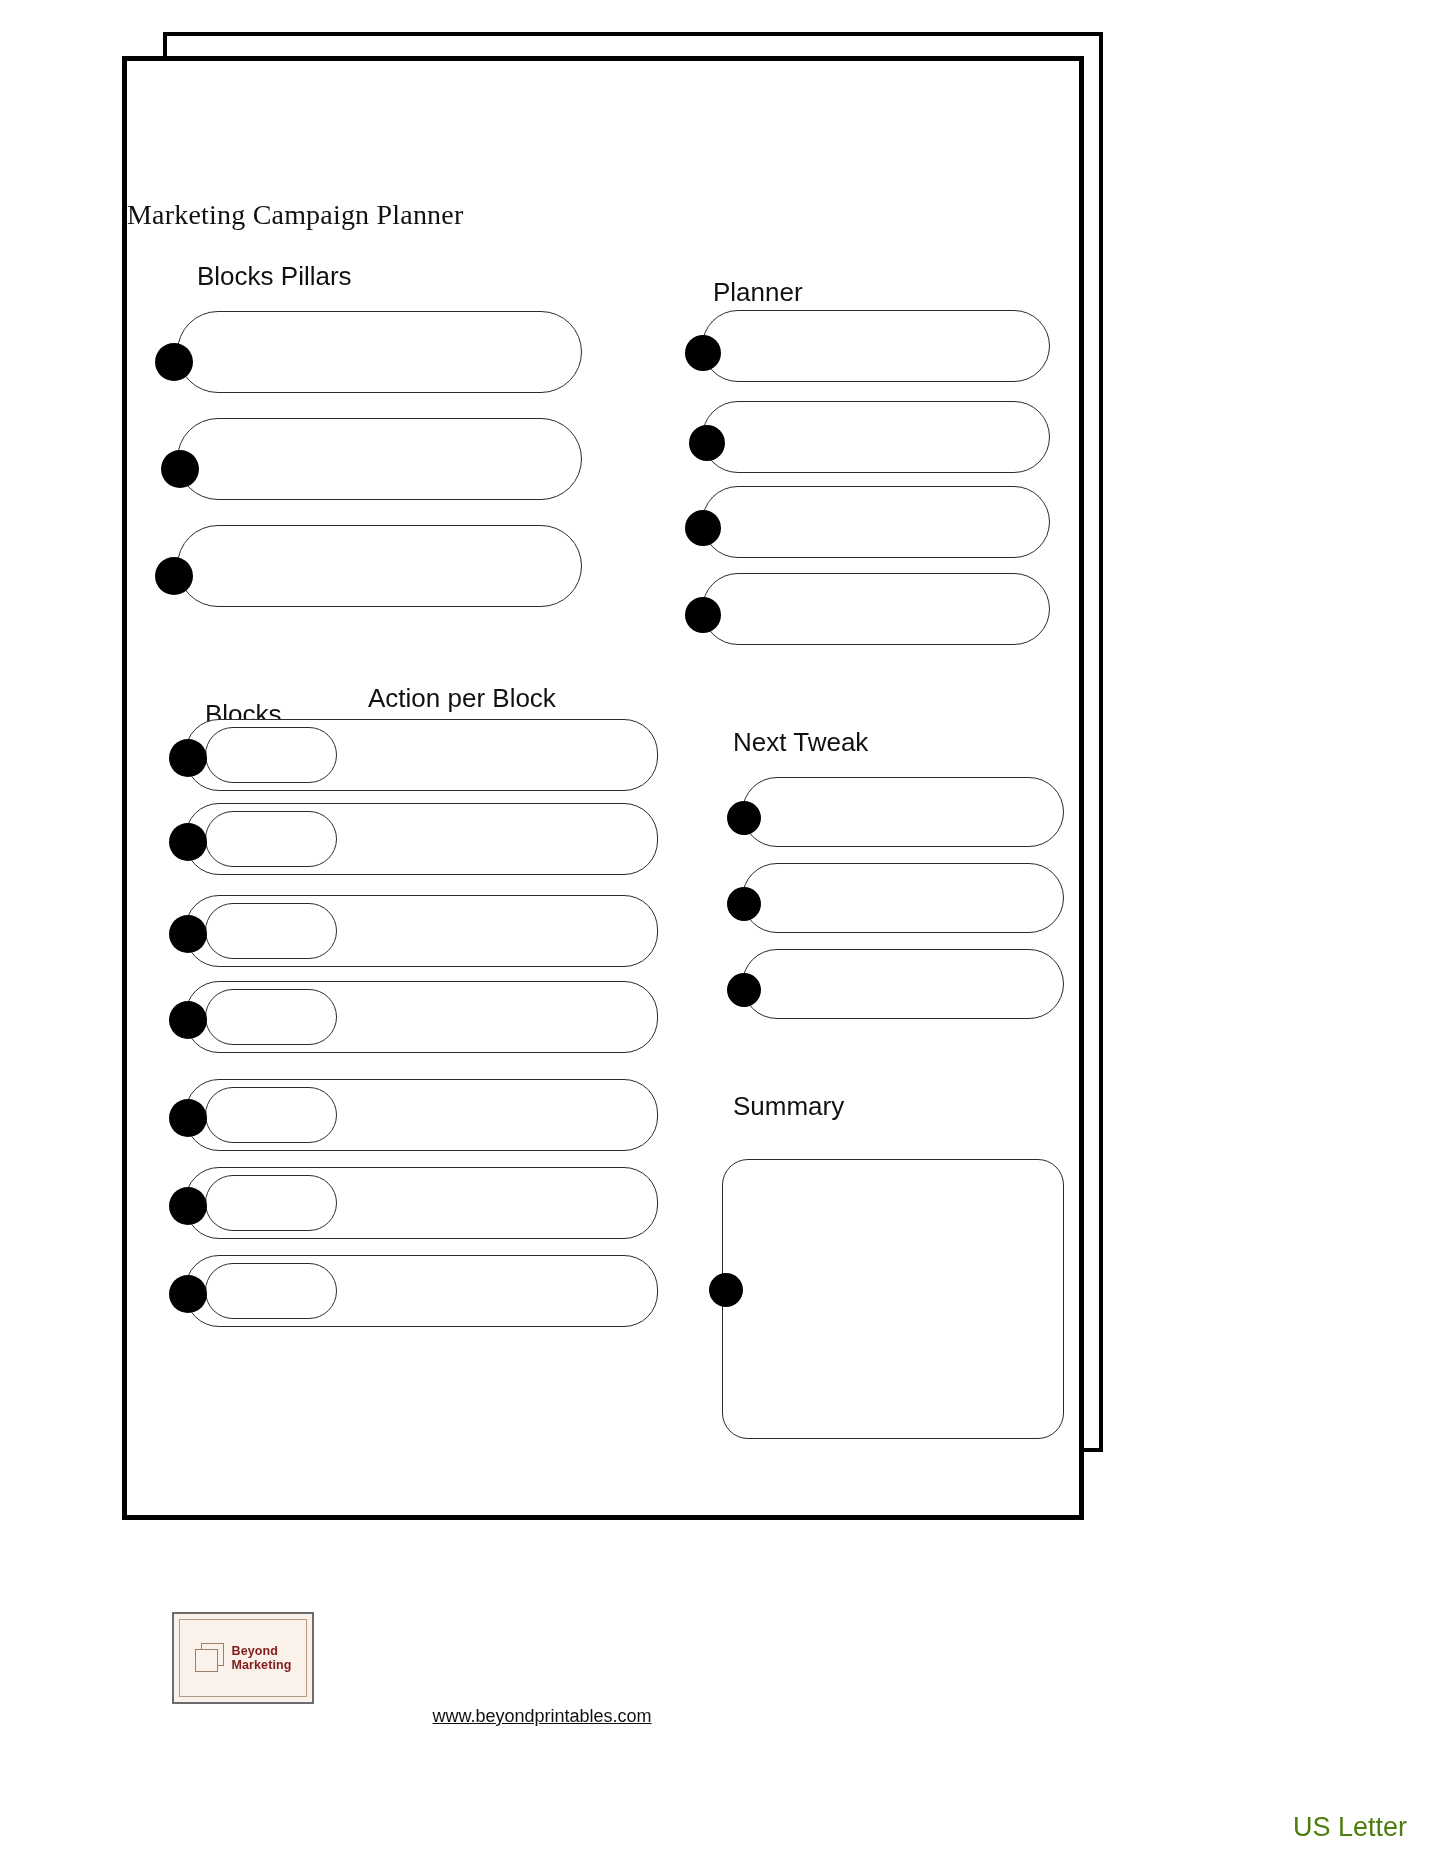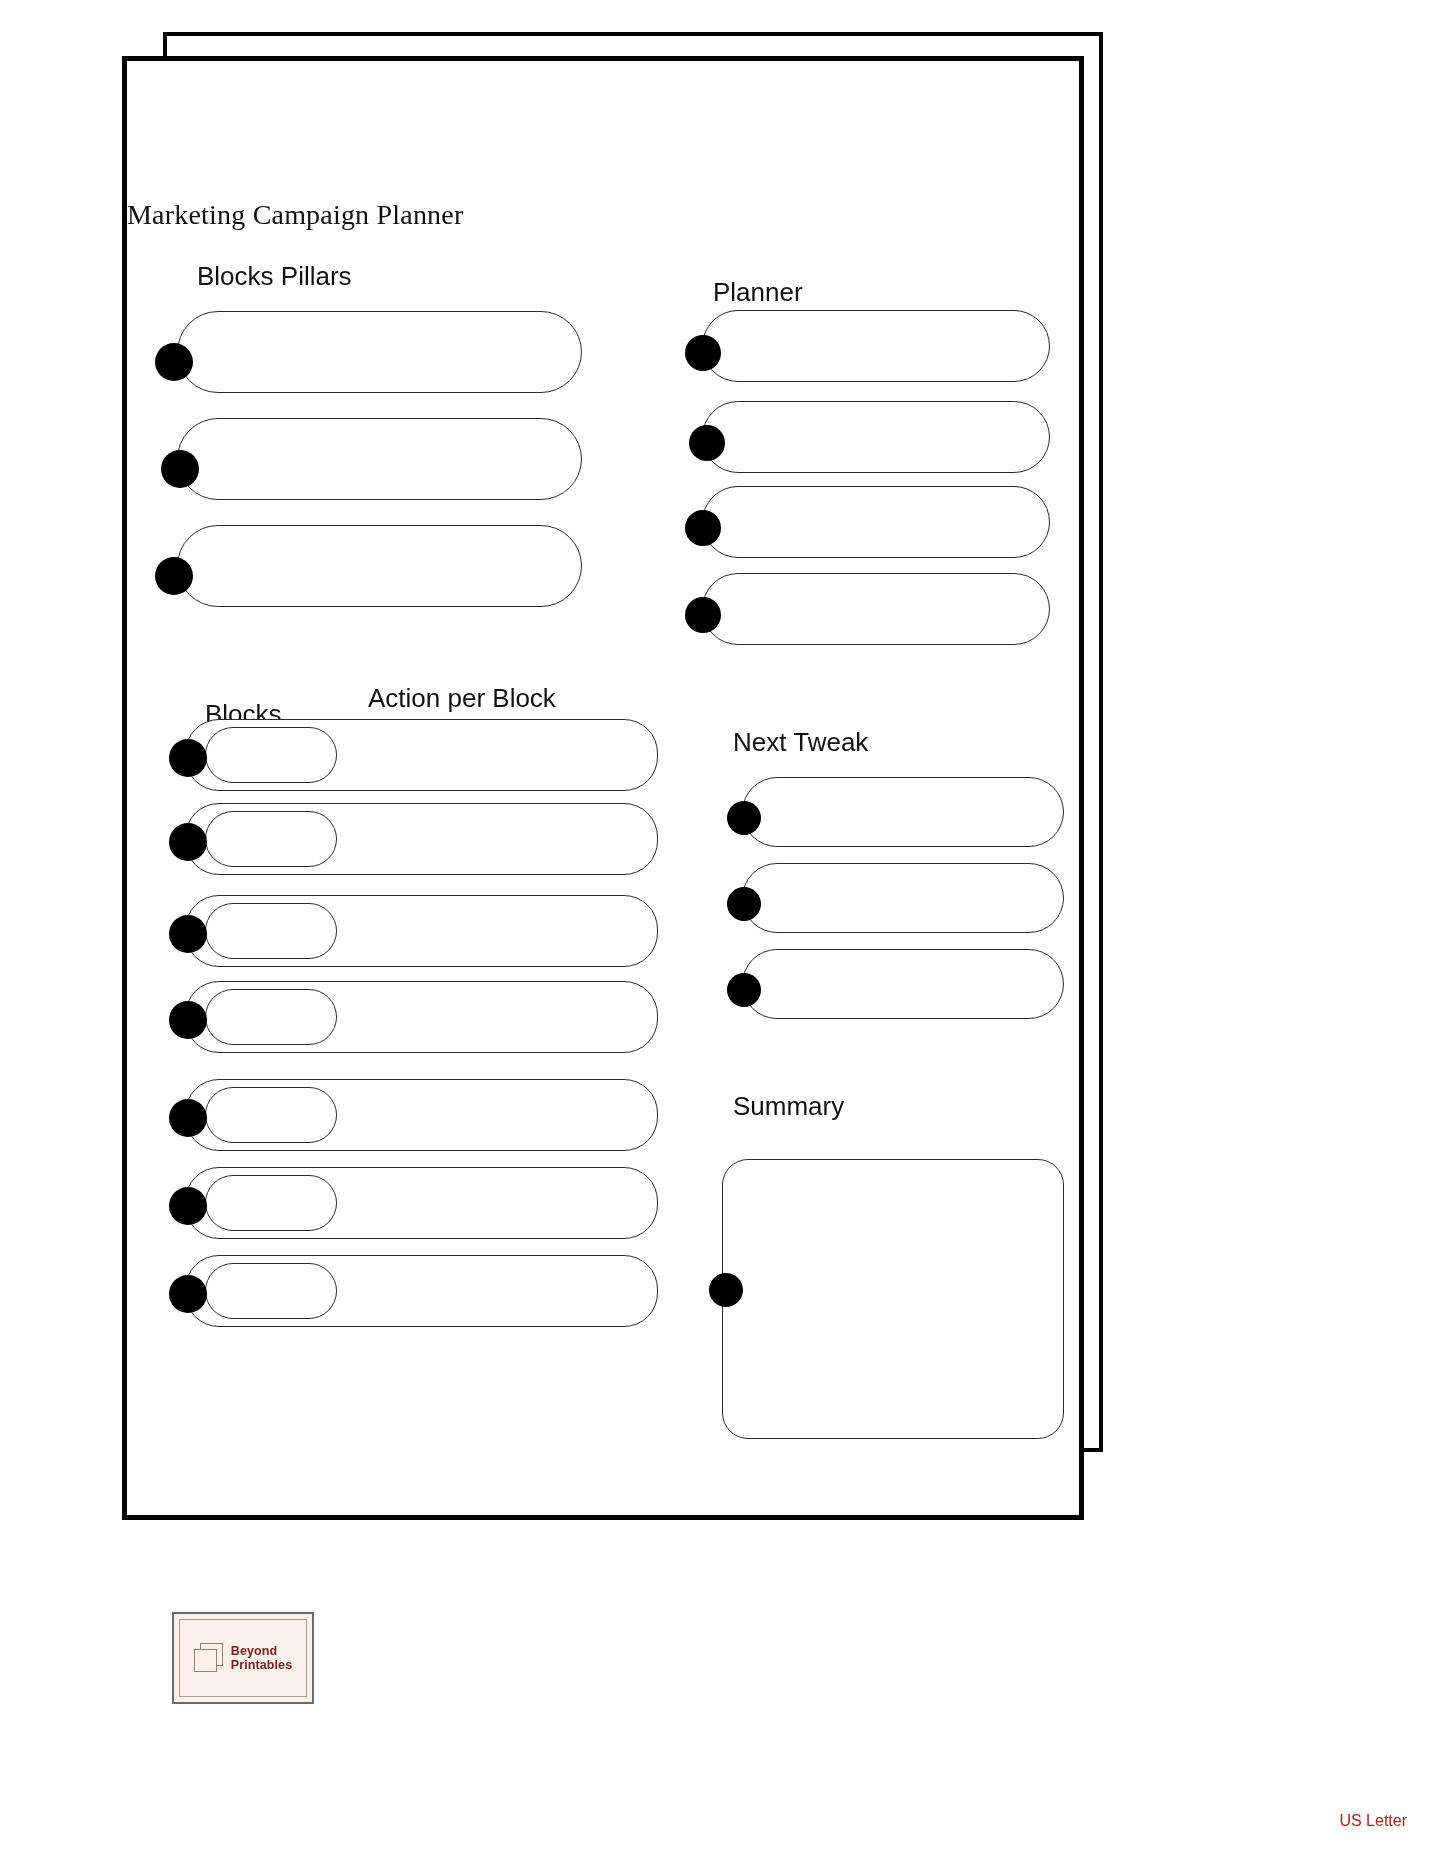--- a/index.html
+++ b/index.html
@@ -131,22 +131,22 @@
     width: 1084px;
     text-align: center;
     font-size: 18px;
     color: #111;
     text-decoration: underline;
   }
   .paper-size {
     position: absolute;
     right: 38px;
     top: 1812px;
-    font-size: 16px;
-    color: #b91c1c;
+    font-size: 27px;
+    color: #4d7c0f;
   }
 </style>
 </head>
 <body>
 
 <div id="page-stack">
 
   <div class="sheet-back"></div>
 
   <div class="sheet-front">
@@ -228,21 +228,22 @@
   </div>
 
   <div class="logo-badge">
     <div class="logo-inner">
       <div class="logo-mark">
         <span class="sq back"></span>
         <span class="sq front"></span>
       </div>
       <div class="logo-text">
         <div>Beyond</div>
-        <div>Printables</div>
+        <div>Marketing</div>
       </div>
     </div>
   </div>
 
+  <div class="site-url">www.beyondprintables.com</div>
 
   <div class="paper-size">US Letter</div>
 
 </div>
 
 </body></html>

